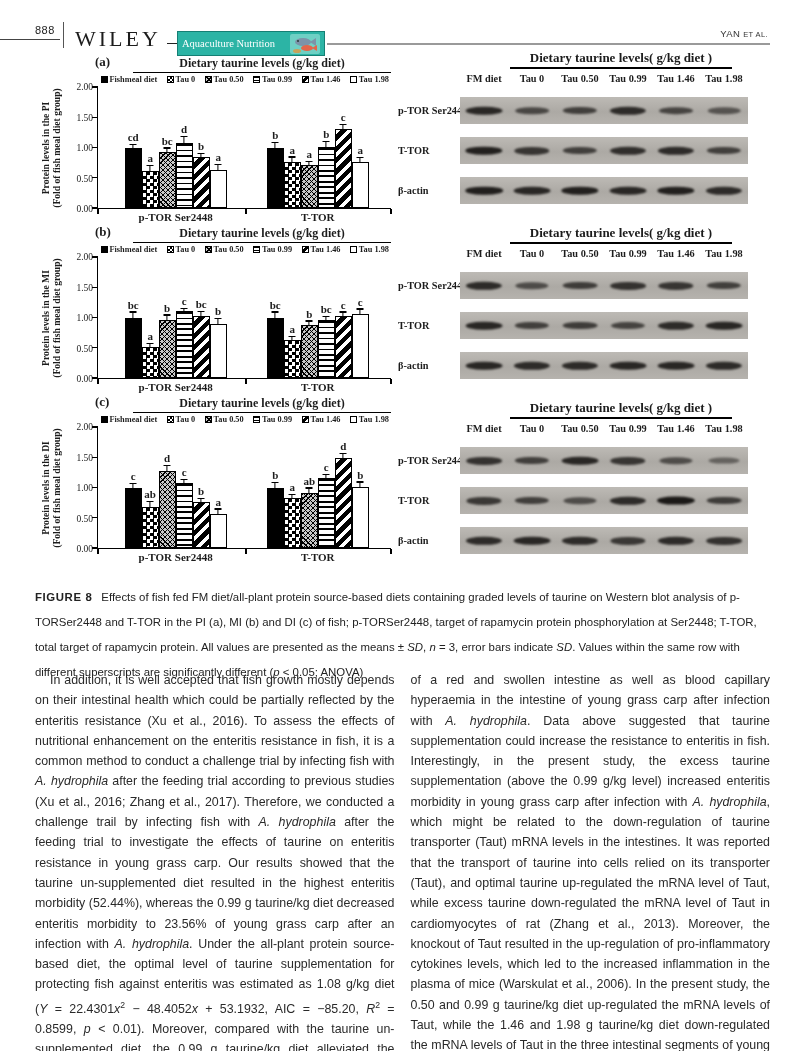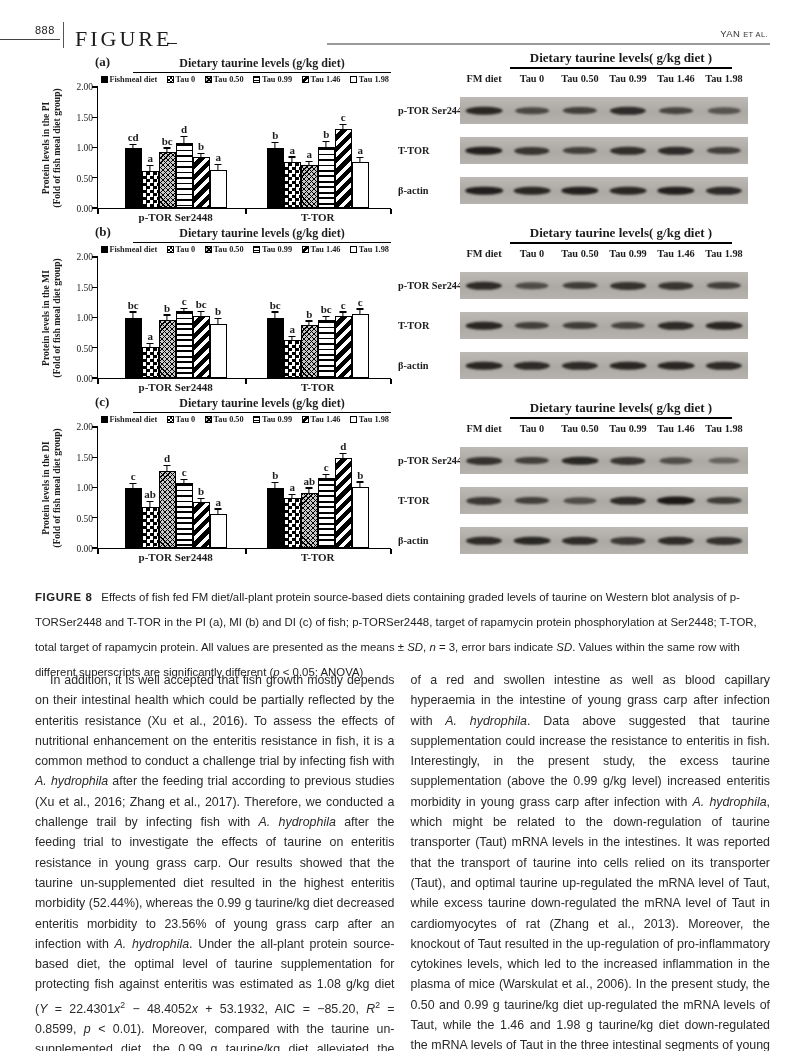--- a/index.html
+++ b/index.html
@@ -89,22 +89,34 @@
   .bodytext .indent{text-indent:15px;}
   sup{font-size:.7em;}
 </style>
 </head>
 <body>
 
 <div class="header">
   <div class="pgrule"></div>
   <div class="pgnum">888</div>
   <div class="vbar"></div>
-  <div class="wiley serif">FIGURE</div>
+  <div class="wiley serif">WILEY</div>
   <div class="wdash"></div>
+  <div class="badge" id="journal-badge" style="background: rgb(44, 180, 165);">
+    <span class="badge-label">Aquaculture Nutrition</span>
+    <svg width="30" height="20" viewBox="0 0 30 20">
+      <rect x="0" y="0" width="30" height="20" rx="2" fill="#6fd0c4"></rect>
+      <ellipse cx="13" cy="8" rx="8" ry="4" fill="#7c93a8"></ellipse>
+      <polygon points="20,8 26,4 26,12" fill="#7c93a8"></polygon>
+      <ellipse cx="17" cy="14" rx="6" ry="3" fill="#e2654a"></ellipse>
+      <polygon points="22,14 27,11 27,17" fill="#e2654a"></polygon>
+      <circle cx="8" cy="7" r="0.9" fill="#20302c"></circle>
+      <ellipse cx="7" cy="17" rx="4" ry="2" fill="#c8a35a"></ellipse>
+    </svg>
+  </div>
   <div class="runhead">
     <span>YAN</span>
     <span class="sc">ET AL.</span>
   </div>
   <div class="headrule"></div>
 </div>
 
 <div class="charts-col">
   <div class="chart">
       <div class="panel-label">(a)</div>

